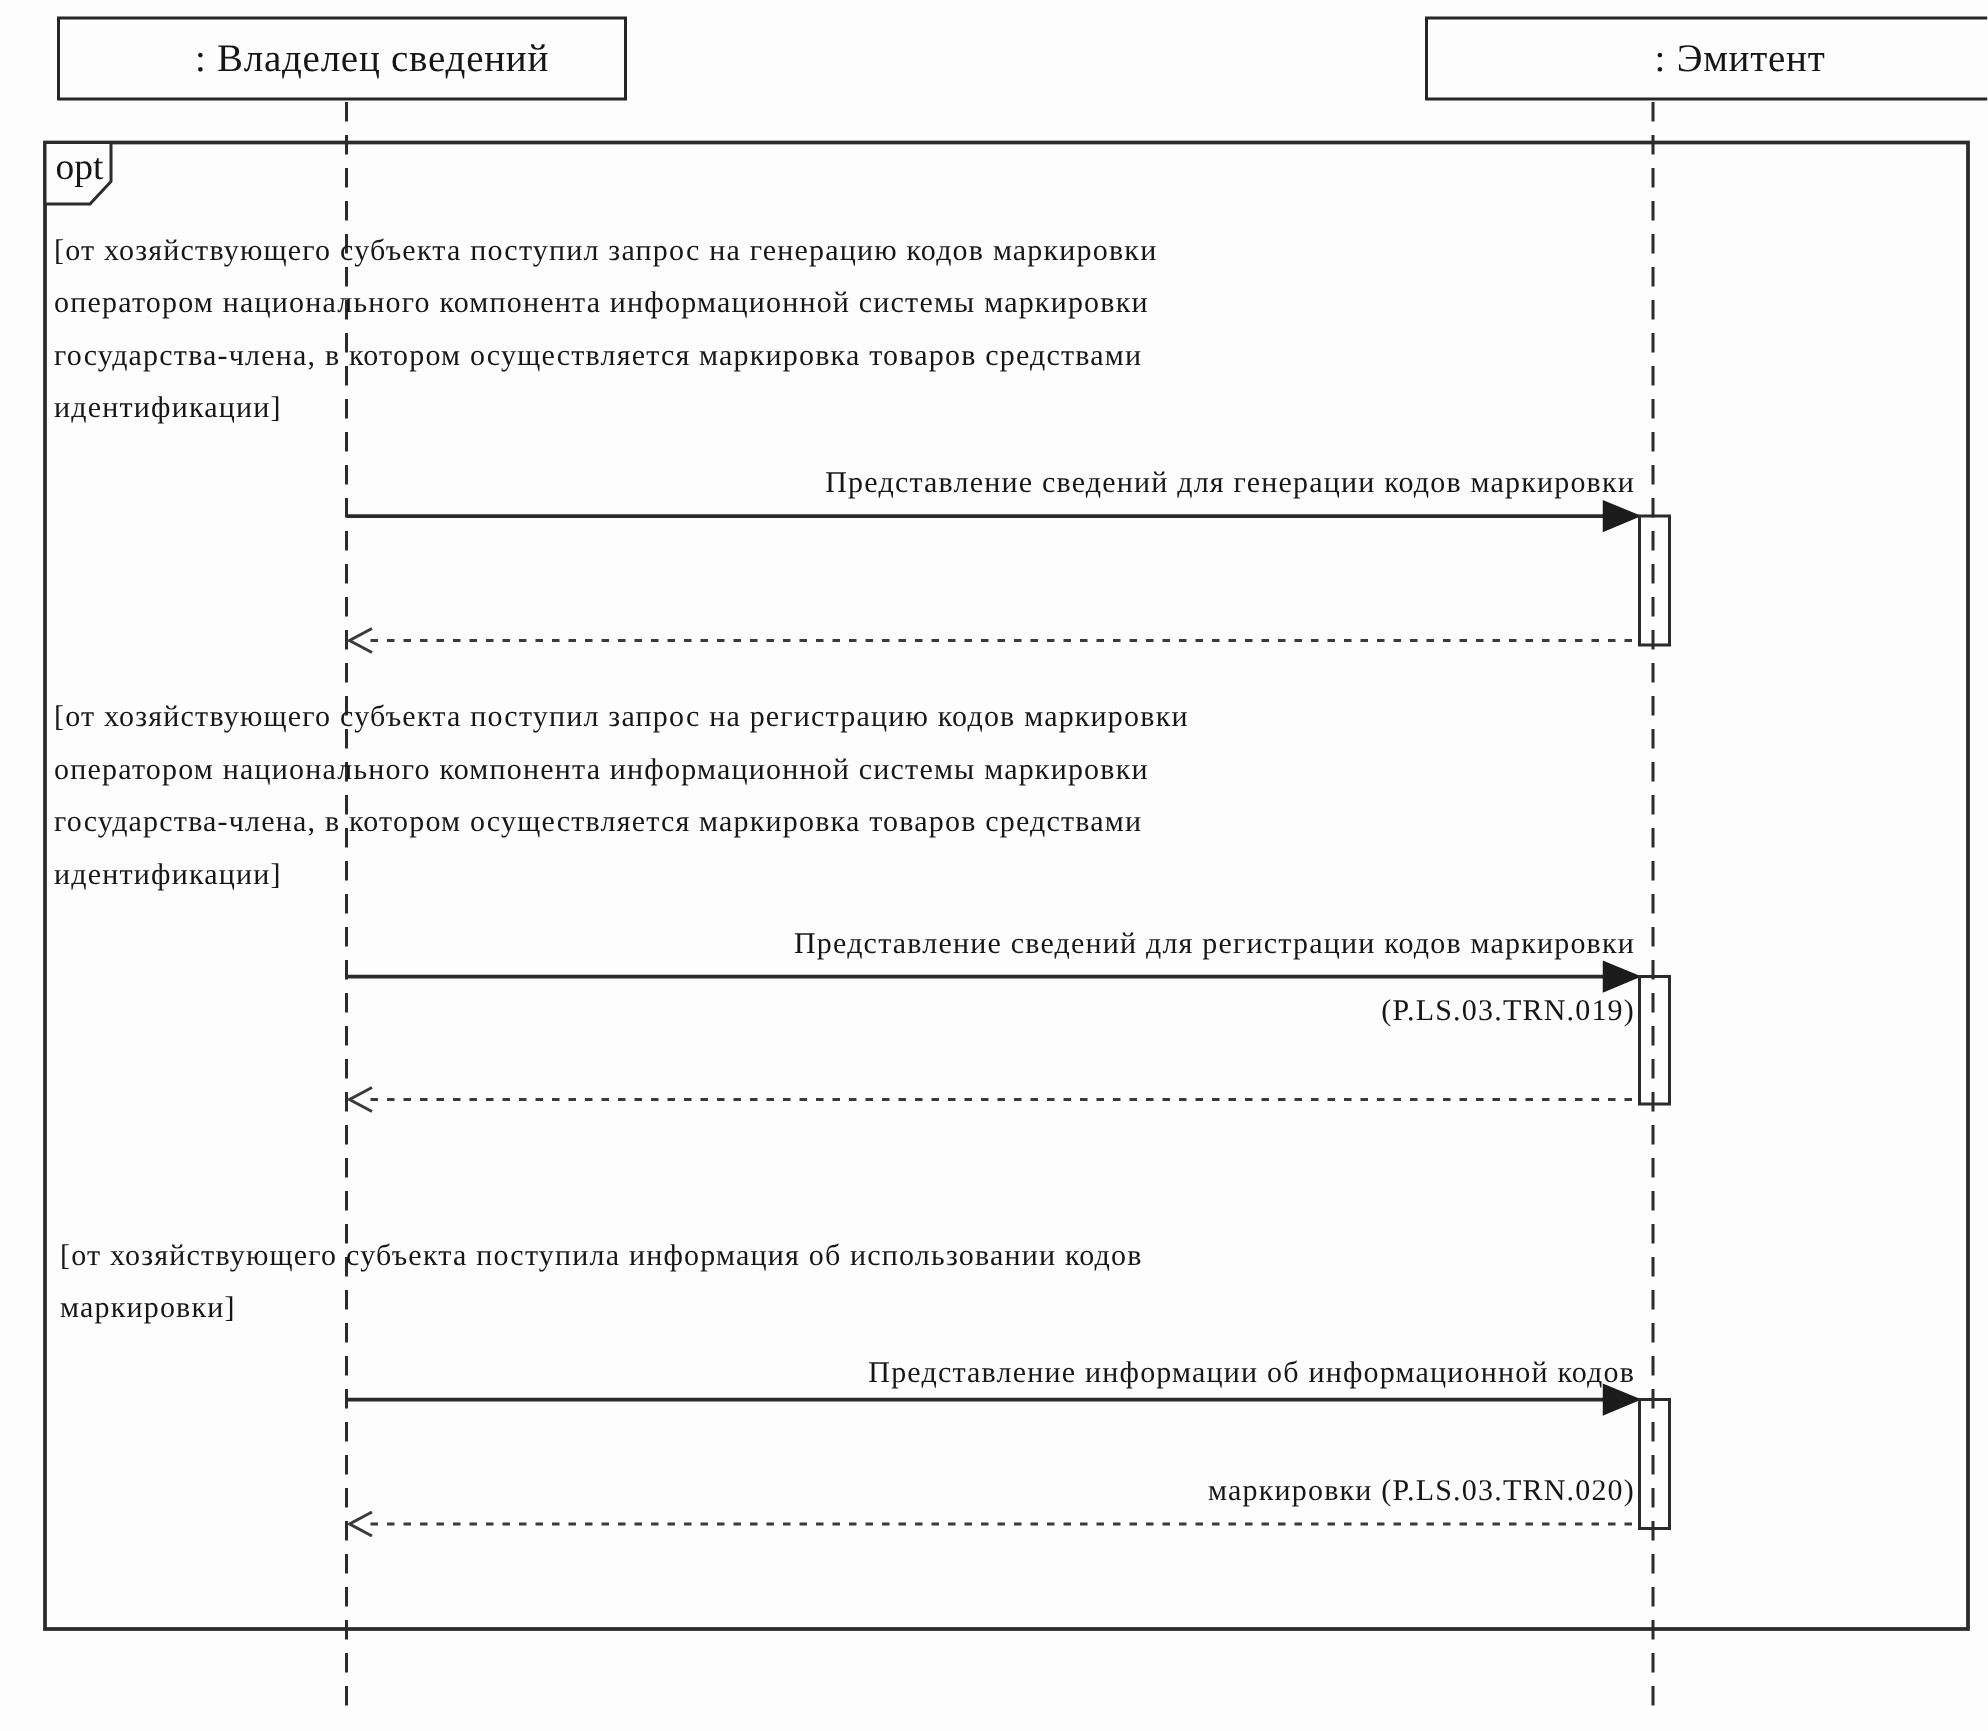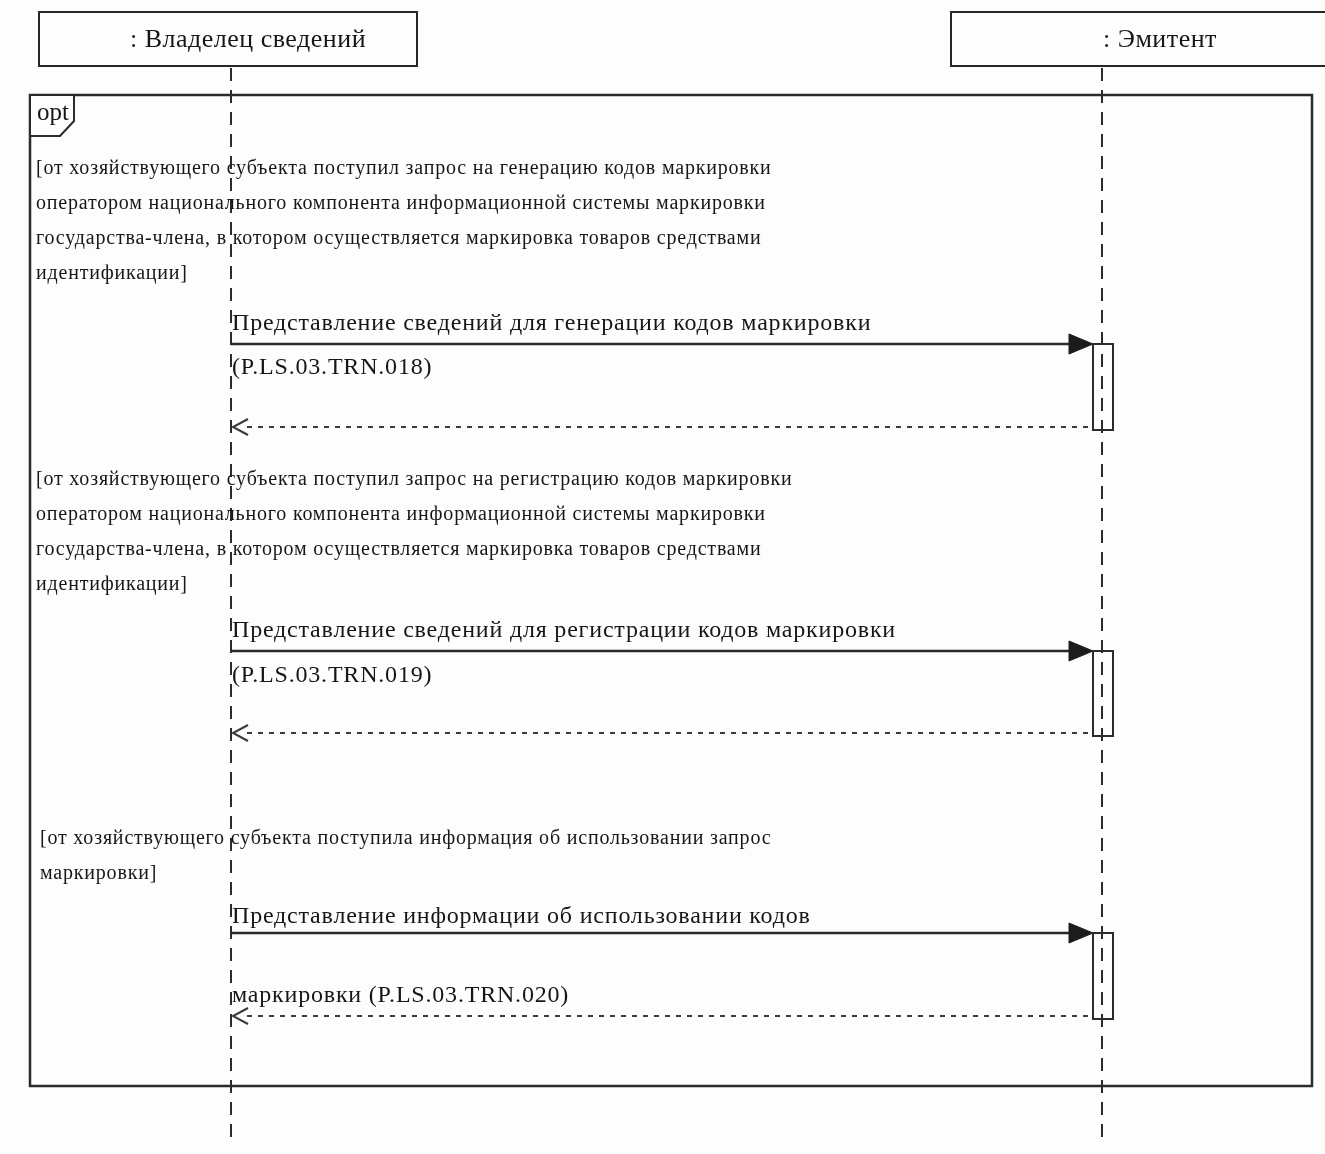--- a/index.html
+++ b/index.html
@@ -26,22 +26,22 @@
     position:absolute;left:37px;top:99px;
     font-size:25px;line-height:25px;text-align:right;
   }
   .guard{
     position:absolute;
     font-size:20px;line-height:35px;letter-spacing:.8px;
   }
   .guard span{display:block;white-space:nowrap;}
   .msg{
     position:absolute;left:232px;width:858px;
-    text-align:left;
-    font-size:24px;line-height:28px;letter-spacing:.8px;
+    text-align:right;
+    font-size:20px;line-height:28px;letter-spacing:.8px;
     white-space:nowrap;
   }
 </style>
 </head>
 <body>
 
 <div class="canvas">
 
   <svg class="linework" width="1325" height="1154" viewBox="0 0 1325 1154">
 
@@ -80,33 +80,32 @@
   <div class="opt-label">opt</div>
 
   <div class="guard" style="left:36px;top:150px;">
     <span>[от хозяйствующего субъекта поступил запрос на генерацию кодов маркировки</span>
     <span>оператором национального компонента информационной системы маркировки</span>
     <span>государства-члена, в котором осуществляется маркировка товаров средствами</span>
     <span>идентификации]</span>
   </div>
 
   <div class="msg" style="top:308px;">Представление сведений для генерации кодов маркировки</div>
-  <div class="msg" style="top:352px;">(P.LS.03.TRN.018)</div>
 
   <div class="guard" style="left:36px;top:461px;">
     <span>[от хозяйствующего субъекта поступил запрос на регистрацию кодов маркировки</span>
     <span>оператором национального компонента информационной системы маркировки</span>
     <span>государства-члена, в котором осуществляется маркировка товаров средствами</span>
     <span>идентификации]</span>
   </div>
 
   <div class="msg" style="top:615px;">Представление сведений для регистрации кодов маркировки</div>
   <div class="msg" style="top:660px;">(P.LS.03.TRN.019)</div>
 
   <div class="guard" style="left:40px;top:820px;">
-    <span>[от хозяйствующего субъекта поступила информация об использовании запрос</span>
+    <span>[от хозяйствующего субъекта поступила информация об использовании кодов</span>
     <span>маркировки]</span>
   </div>
 
-  <div class="msg" style="top:901px;">Представление информации об использовании кодов</div>
+  <div class="msg" style="top:901px;">Представление информации об информационной кодов</div>
   <div class="msg" style="top:944px;margin-top:36px;">маркировки (P.LS.03.TRN.020)</div>
 
 </div>
 
 </body></html>

